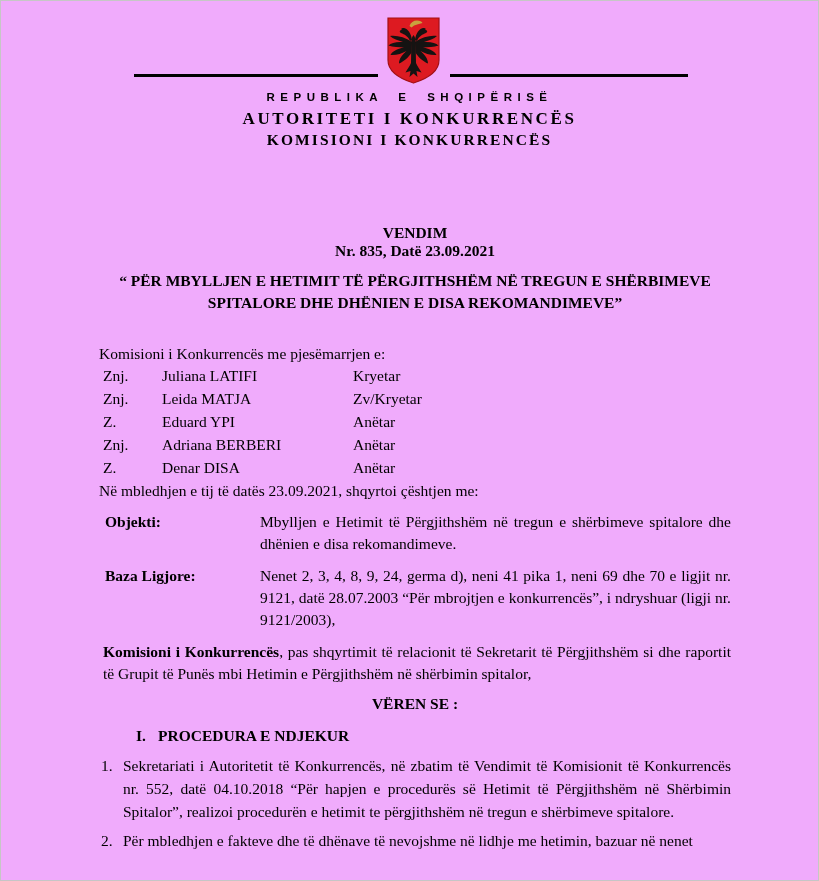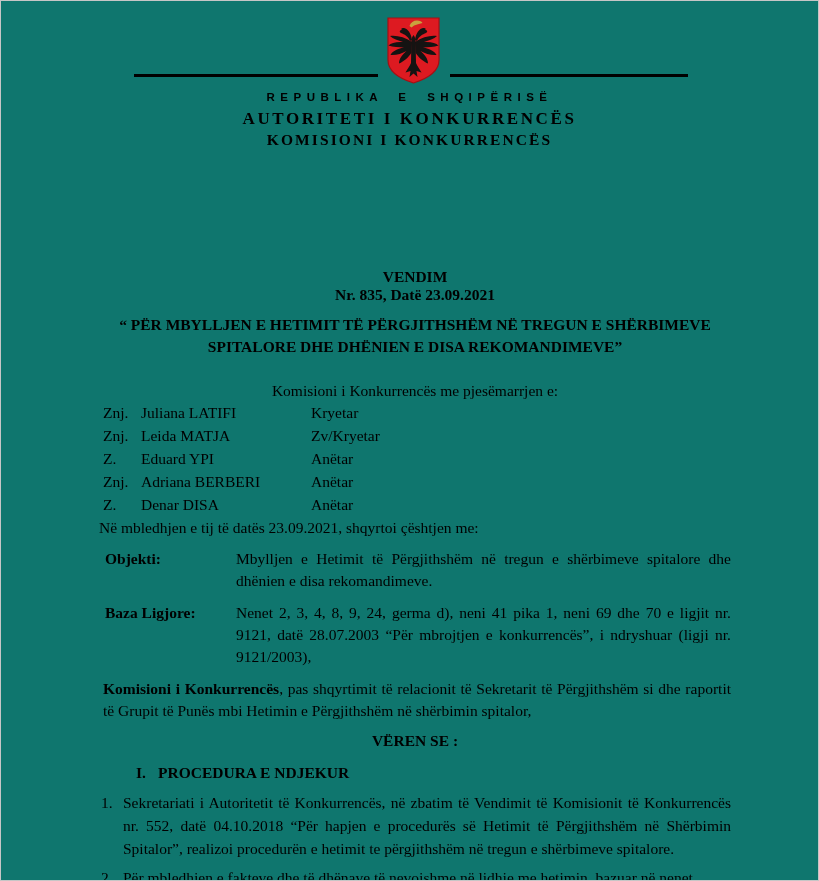--- a/index.html
+++ b/index.html
@@ -1,20 +1,20 @@
 <!DOCTYPE html>
 <html><head>
 <meta charset="utf-8">
 <style>
   * { margin:0; padding:0; box-sizing:border-box; }
   html,body { background:#ffffff; }
   .page {
     position:relative;
     width:819px; height:881px;
-    background:#0f766e;
+    background:#f0abfc;
     border:1px solid #c6c6c6;
     overflow:hidden;
     font-family:"Liberation Serif","DejaVu Serif",serif;
     color:#000;
   }
   
   .crest { position:absolute; left:384px; top:15px; width:57px; height:70px; }
   .rule { position:absolute; top:73px; height:2.5px; background:#000; }
   .rule-left  { left:133px; width:244px; }
   .rule-right { left:449px; width:238px; }
@@ -27,35 +27,35 @@
   }
   .authority  { top:108px; font-weight:bold; font-size:17px;   letter-spacing:2.6px; }
   .commission { top:130px; font-weight:bold; font-size:15.5px; letter-spacing:2.1px; }
 
   
   .content {
     position:absolute; left:98px; top:223px; width:632px;
     font-size:15.5px; line-height:20px;
   }
   .c-center { text-align:center; font-weight:bold; }
-  .h-vendim { line-height:18px;margin-top:44px; }
+  .h-vendim { line-height:18px; }
   .h-nr     { line-height:18px; }
   .h-title  { margin:10px auto 0; max-width:608px; line-height:22px; }
 
-  .intro { margin-top:23px;text-align:center; }
+  .intro { margin-top:30px; }
 
   .members { margin-top:0; }
-  .member-row { display:flex; line-height:23px; padding-left:4px; }
+  .member-row { display:flex; line-height:23px; padding-left:4px;gap:21px; }
   .m-sal  { width:38px; }
   .m-name { width:170px; }
   .m-role { flex:1; }
 
   .meeting { margin-top:2px; line-height:20px; }
 
-  .case-row { display:flex; margin-top:10px; padding-left:6px; }
+  .case-row { display:flex; margin-top:10px; padding-left:6px;gap:24px; }
   .case-label { width:131px; font-weight:bold; line-height:22px; }
   .case-value { flex:1; text-align:justify; line-height:22px; }
 
   .preamble { margin-top:10px; padding-left:4px; text-align:justify; line-height:22px; }
   .b { font-weight:bold; }
 
   .veren { margin-top:10px; line-height:18px; }
 
   .section-head { display:flex; margin-top:14px; padding-left:37px; font-weight:bold; line-height:18px; }
   .sec-num { width:22px; }

